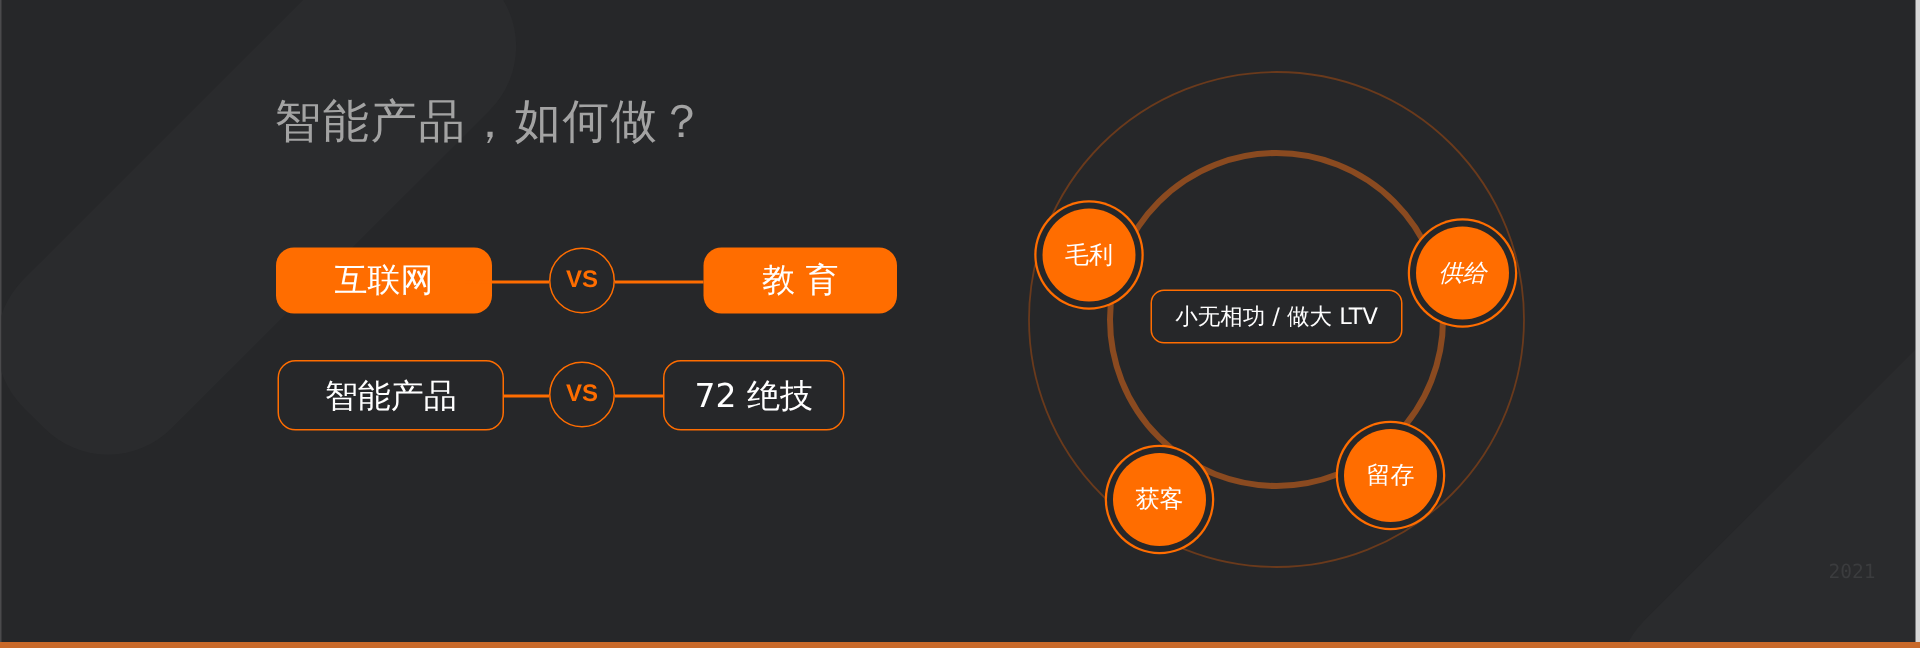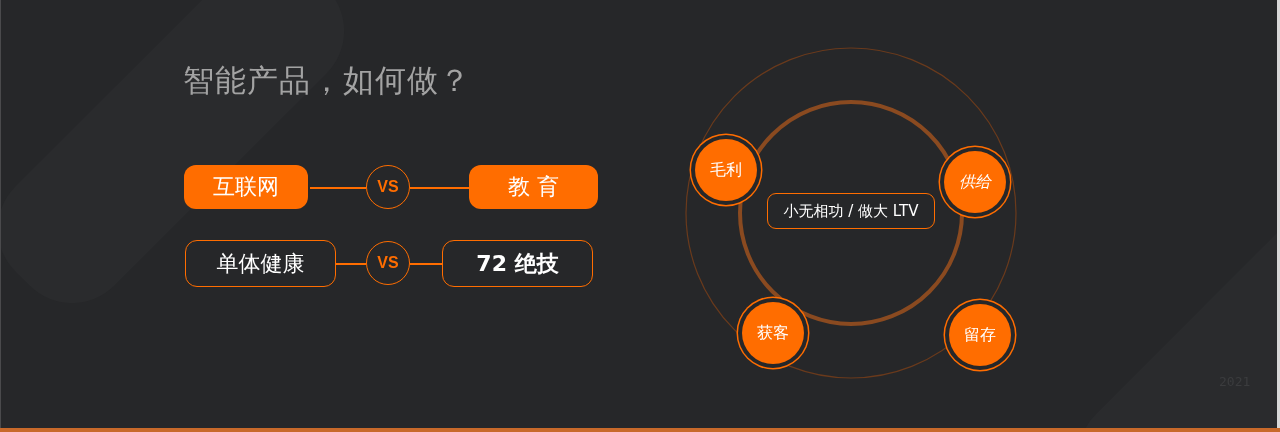--- a/index.html
+++ b/index.html
@@ -56,53 +56,53 @@
   </style>
 </head>
 <body>
 
 <div class="slide">
   <div class="deco" style="left:-40px; top:60px; width:420px; height:140px;"></div>
   <div class="deco" style="left:1050px; top:300px; width:380px; height:150px;"></div>
 
   <div class="title">智能产品，如何做？</div>
 
-  <div class="pill filled" style="left:183px; top:165px; width:124px;">
+  <div class="pill filled" style="left:183px; top:165px; width:144px;">
     <span>互联网</span>
   </div>
   <div class="hline" style="left:309px; top:187px; width:56px;"></div>
   <div class="vs" style="left:365px; top:165px;">
     <span>VS</span>
   </div>
   <div class="hline" style="left:409px; top:187px; width:59px;"></div>
   <div class="pill filled" style="left:468px; top:165px; width:129px;">
     <span>教 育</span>
   </div>
 
   <div class="pill outline" style="left:184px; top:240px; width:151px; height:47px;">
-    <span>单体健康</span>
+    <span>智能产品</span>
   </div>
   <div class="hline" style="left:335px; top:263px; width:30px;"></div>
   <div class="vs" style="left:365px; top:241px;">
     <span>VS</span>
   </div>
   <div class="hline" style="left:409px; top:263px; width:32px;"></div>
-  <div class="pill outline" style="left:441px; top:240px; width:151px; height:47px;font-weight:bold;">
+  <div class="pill outline" style="left:441px; top:240px; width:121px; height:47px;">
     <span>72 绝技</span>
   </div>
 
   <svg class="cycle" width="1280" height="432">
     <circle cx="850" cy="213" r="165" fill="none" stroke="#6a3a1c" stroke-width="1.2"></circle>
     <circle cx="850" cy="213" r="111" fill="none" stroke="#8a4a20" stroke-width="4"></circle>
   </svg>
 
   <div class="node" style="left:943px; top:151px;font-style:italic;">
     <span>供给</span>
   </div>
-  <div class="node" style="left:948px; top:286px;margin-top:18px;">
+  <div class="node" style="left:895px; top:286px;">
     <span>留存</span>
   </div>
   <div class="node" style="left:741px; top:302px;">
     <span>获客</span>
   </div>
   <div class="node" style="left:694px; top:139px;">
     <span>毛利</span>
   </div>
 
   <div class="center-label">

